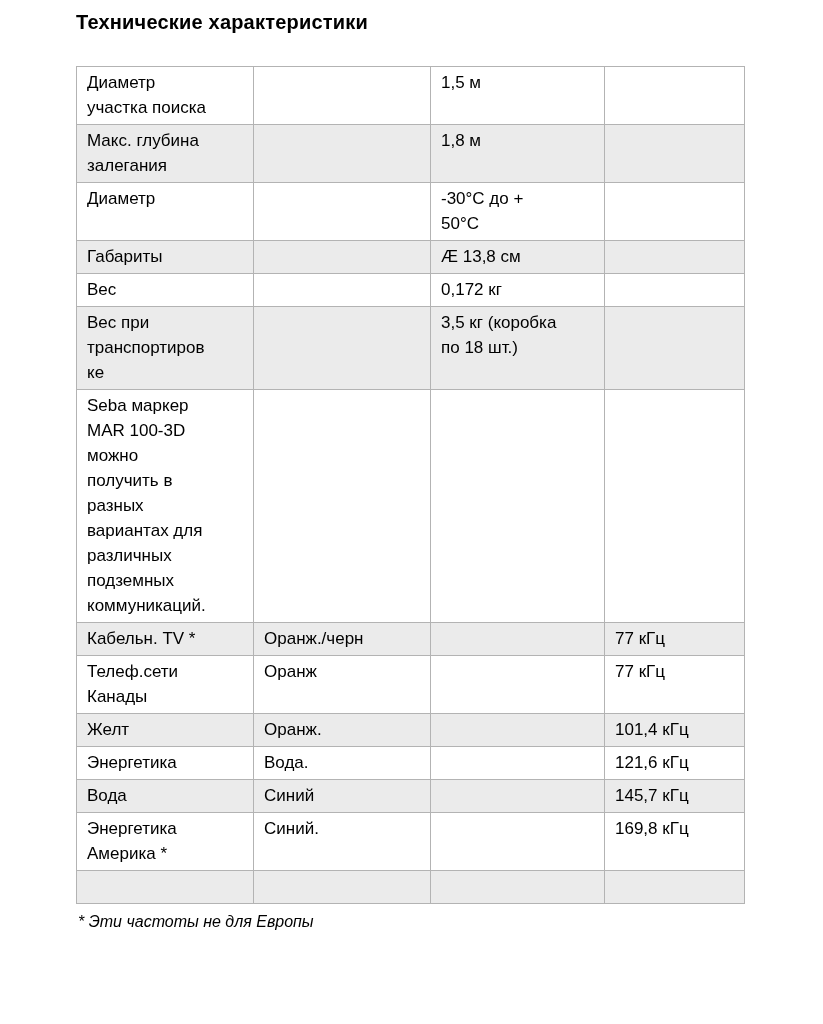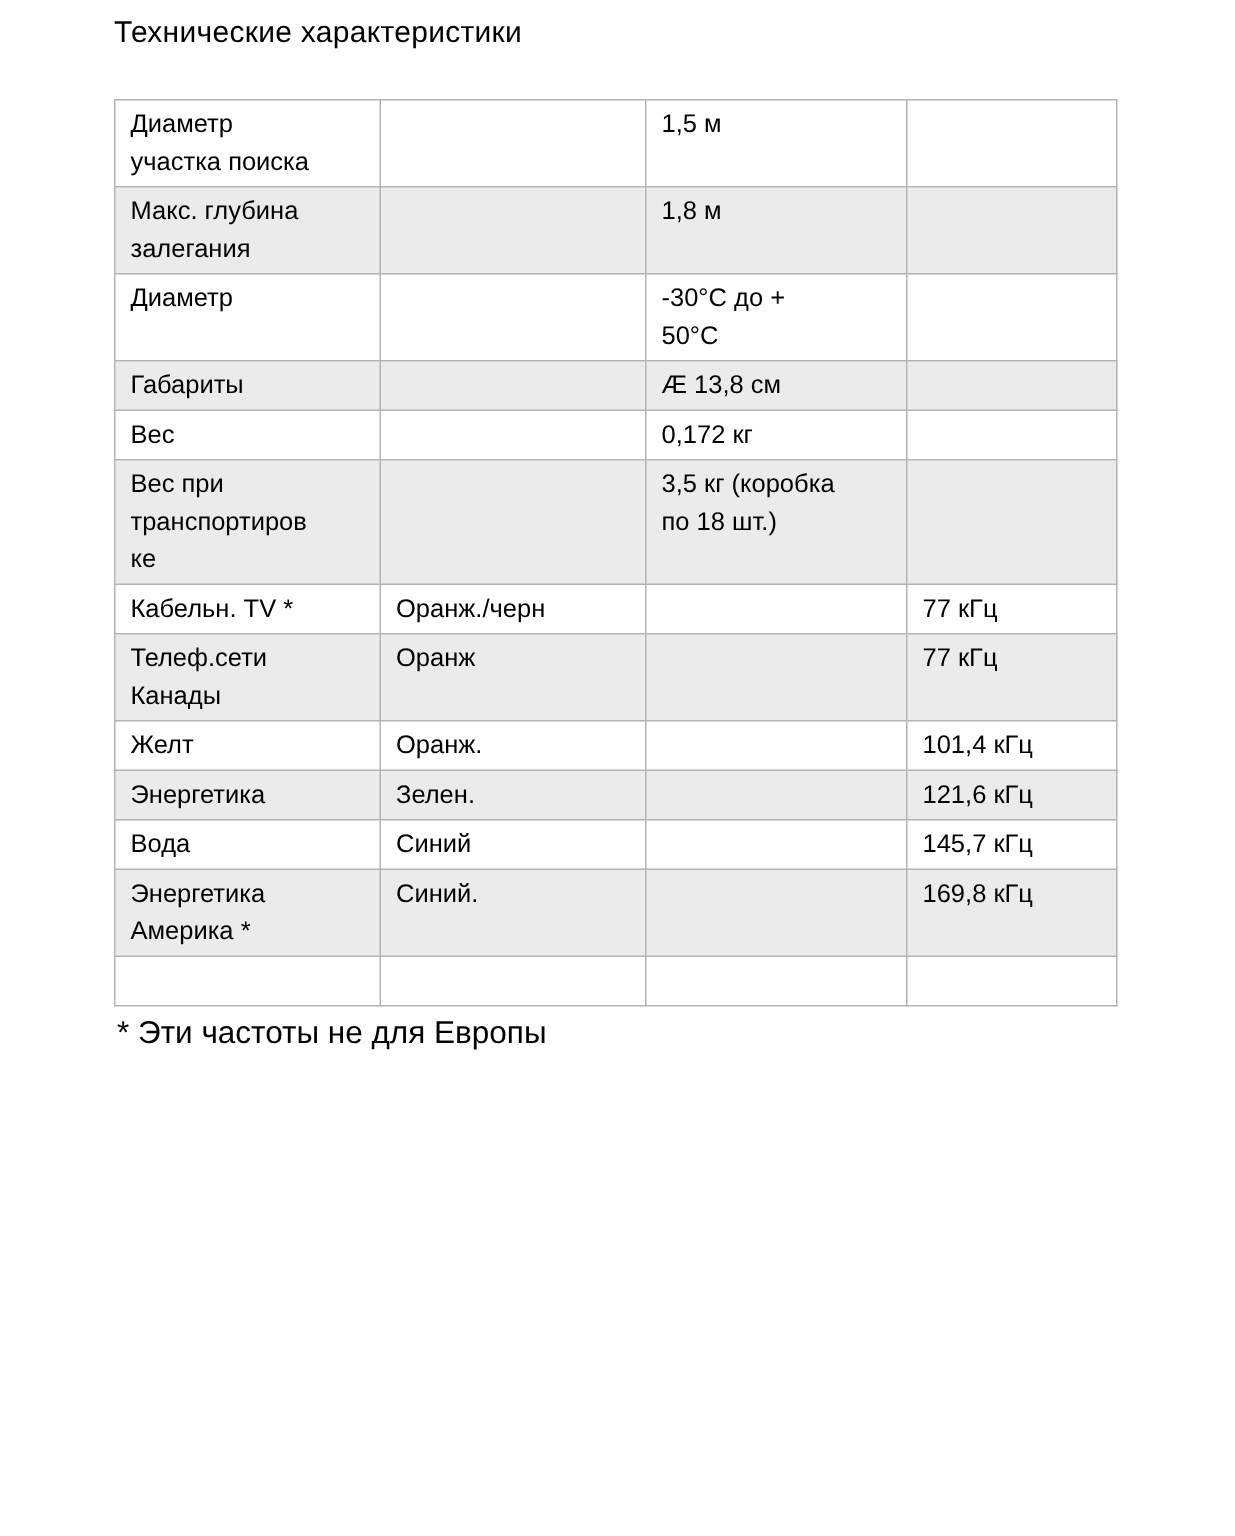--- a/index.html
+++ b/index.html
@@ -13,21 +13,21 @@
     width: 823px;
     height: 1024px;
     box-sizing: border-box;
     padding: 10px 79px 0 76px;
     overflow: hidden;
     background: #ffffff;
   }
   .page-title {
     font-size: 20px;
     line-height: 24px;
-    font-weight: 400;
+    font-weight: 700;
     margin: 0 0 32px 0;
     letter-spacing: 0.2px;
   }
   table.specs {
     border-collapse: collapse;
     table-layout: fixed;
     width: 668px;
   }
   col.c1 { width: 177px; }
   col.c2 { width: 177px; }
@@ -41,23 +41,24 @@
     height: 25px;
     vertical-align: top;
     white-space: pre-line;
     overflow-wrap: break-word;
     background: #ffffff;
   }
   table.specs tbody tr:nth-child(even) td {
     background: #ebebeb;
   }
   .footnote {
-    font-size: 21px;
+    font-size: 16px;
     line-height: 22px;
     margin: 7px 0 0 2px;
+    font-style: italic;
   }
 </style>
 </head>
 <body>
 
 <div class="page">
 
   <h1 class="page-title">Технические характеристики</h1>
 
   <table class="specs">
@@ -104,41 +105,55 @@
       <tr>
         <td>Вес при
 транспортиров
 ке</td>
         <td></td>
         <td>3,5 кг (коробка
 по 18 шт.)</td>
         <td></td>
       </tr>
       <tr>
+        <td>Seba маркер
+MAR 100-3D
+можно
+получить в
+разных
+вариантах для
+различных
+подземных
+коммуникаций.</td>
+        <td></td>
+        <td></td>
+        <td></td>
+      </tr>
+      <tr>
         <td>Кабельн. TV *</td>
         <td>Оранж./черн</td>
         <td></td>
         <td>77 кГц</td>
       </tr>
       <tr>
         <td>Телеф.сети
 Канады</td>
         <td>Оранж</td>
         <td></td>
         <td>77 кГц</td>
       </tr>
       <tr>
         <td>Желт</td>
         <td>Оранж.</td>
         <td></td>
         <td>101,4 кГц</td>
       </tr>
       <tr>
         <td>Энергетика</td>
-        <td>Зелен.</td>
+        <td>Вода.</td>
         <td></td>
         <td>121,6 кГц</td>
       </tr>
       <tr>
         <td>Вода</td>
         <td>Синий</td>
         <td></td>
         <td>145,7 кГц</td>
       </tr>
       <tr>

